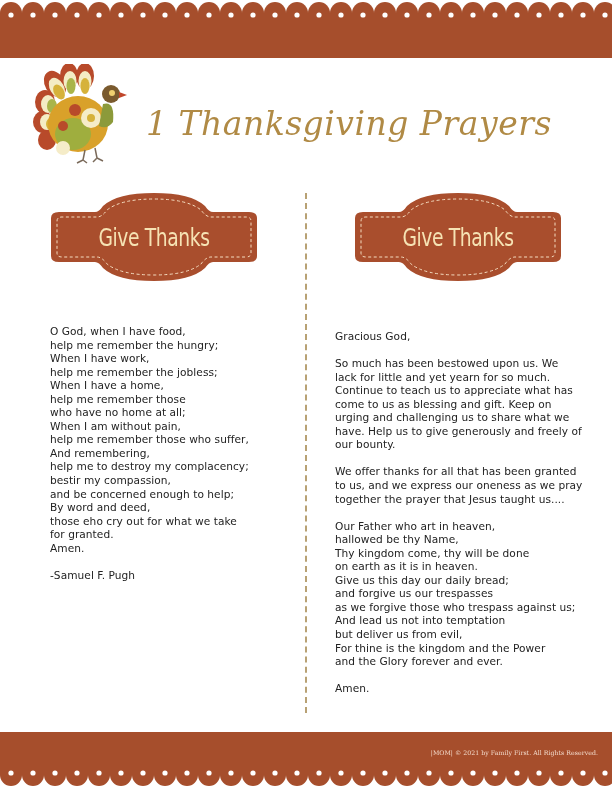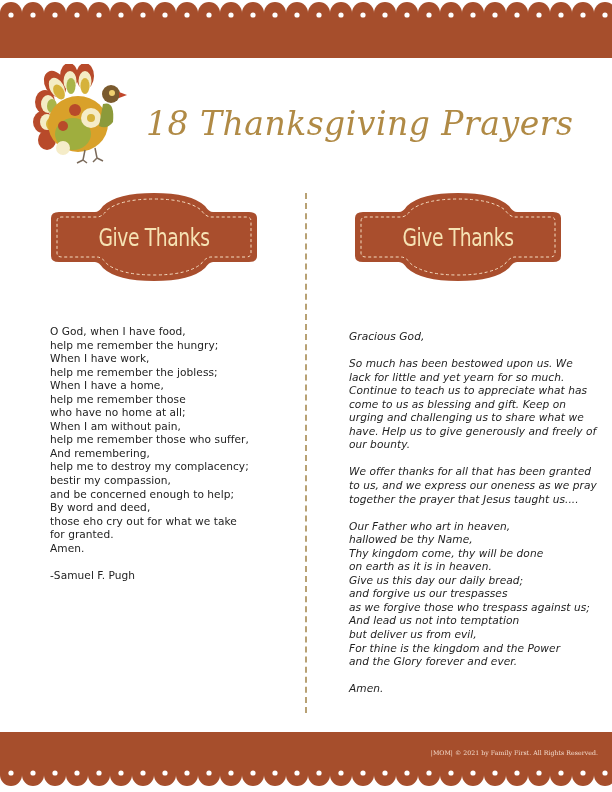--- a/index.html
+++ b/index.html
@@ -35,21 +35,21 @@
     }
     .divider {
       position: absolute; left: 305px; top: 193px; width: 0; height: 520px;
       border-left: 2px dashed #b8a174;
     }
     .prayer {
       position: absolute; font-size: 10.6px; line-height: 13.55px; color: #222;
       white-space: pre; letter-spacing: 0.05px;
     }
     #prayer-left { left: 50px; top: 325px; }
-    #prayer-right { left: 349px; top: 330px; font-style: italic; }
+    #prayer-right { left: 335px; top: 330px; }
   </style>
 </head>
 <body>
 
 <div id="top-banner" class="banner">
   <svg width="612" height="60" viewBox="0 0 612 60">
     <defs>
       <pattern id="scTop" x="0" y="0" width="22" height="60" patternUnits="userSpaceOnUse">
         <path d="M0,13 A11,11 0 0 1 22,13 L22,60 L0,60 Z" fill="#a64e2c"></path>
         <circle cx="11" cy="15" r="2.6" fill="#ffffff"></circle>
@@ -92,21 +92,21 @@
     <path d="M70,40 Q82,36 80,58 Q74,66 66,62 Z" fill="#8c9a3a"></path>
     <circle cx="78" cy="30" r="9" fill="#7a5a2e"></circle>
     <circle cx="79" cy="29" r="3" fill="#f0d070"></circle>
     <path d="M86,28 L94,31 L86,34 Z" fill="#c0462a"></path>
 
     <path d="M52,86 L50,96 M50,96 L44,99 M50,96 L54,99" stroke="#7a6a5a" stroke-width="1.5" fill="none"></path>
     <path d="M62,84 L64,94 M64,94 L60,98 M64,94 L70,97" stroke="#7a6a5a" stroke-width="1.5" fill="none"></path>
   </svg>
 </div>
 
-<h1 id="page-title">18 Thanksgiving Prayers</h1>
+<h1 id="page-title">1 Thanksgiving Prayers</h1>
 
 <div id="badge-left" class="label-badge">
   <svg width="214" height="94" viewBox="0 0 214 94">
     <path d="M4,28 Q4,22 12,22 L48,22 Q52,22 56,16 Q70,3 107,3 Q144,3 158,16 Q162,22 166,22 L202,22 Q210,22 210,28 L210,66 Q210,72 202,72 L166,72 Q162,72 158,78 Q144,91 107,91 Q70,91 56,78 Q52,72 48,72 L12,72 Q4,72 4,66 Z" fill="#a94e2d"></path>
     <path d="M10,31 Q10,27 15,27 L50,27 Q55,27 60,20 Q74,9 107,9 Q140,9 154,20 Q159,27 164,27 L199,27 Q204,27 204,31 L204,63 Q204,67 199,67 L164,67 Q159,67 154,74 Q140,85 107,85 Q74,85 60,74 Q55,67 50,67 L15,67 Q10,67 10,63 Z" fill="none" stroke="#f4dcc0" stroke-width="1" stroke-dasharray="3,2.5"></path>
   </svg>
   <div class="badge-text">Give Thanks</div>
 </div>
 
 <div id="badge-right" class="label-badge">

